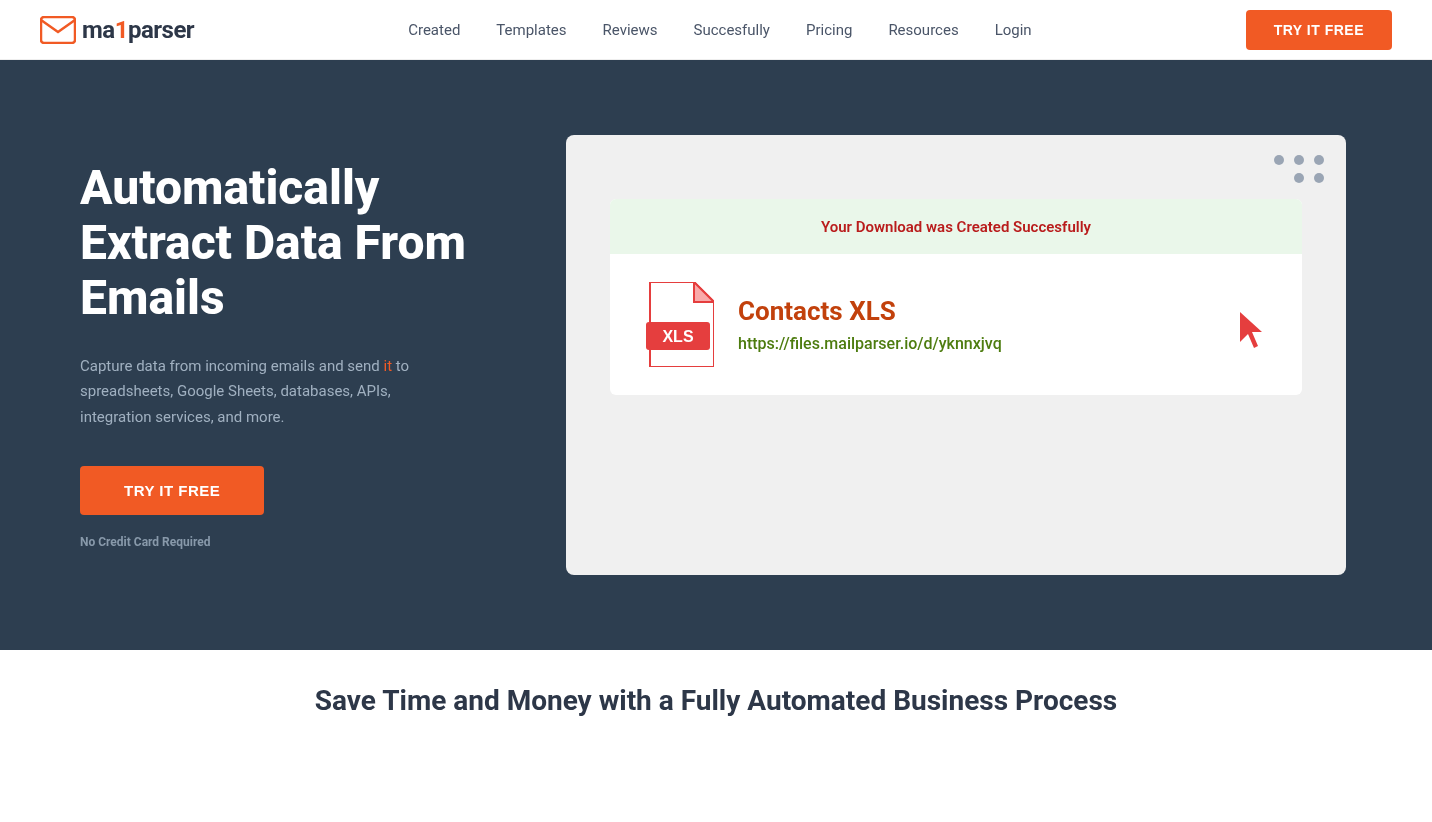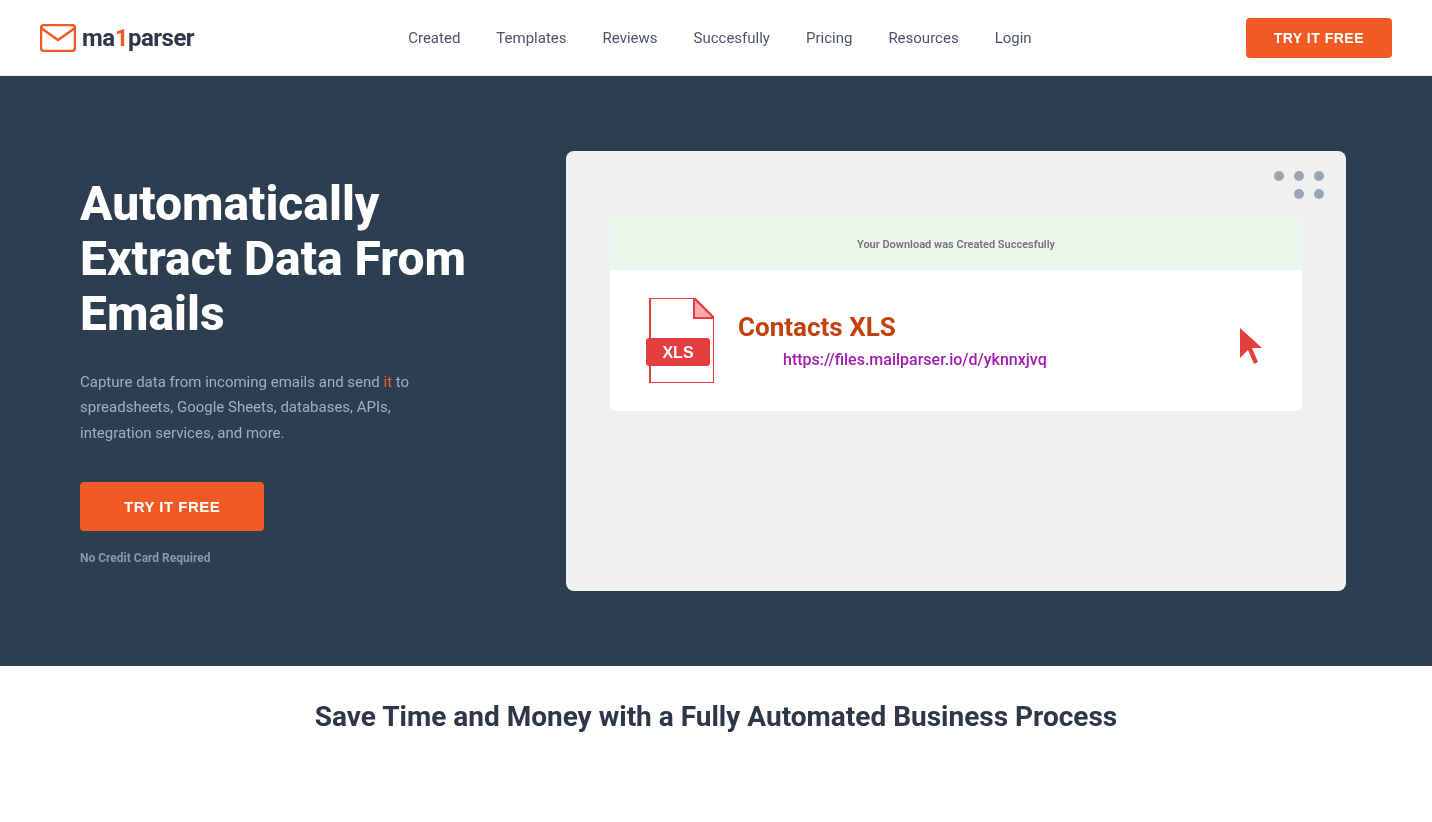--- a/index.html
+++ b/index.html
@@ -4,21 +4,21 @@
   <style>
     * { margin: 0; padding: 0; box-sizing: border-box; }
     body { font-family: -apple-system, BlinkMacSystemFont, 'Segoe UI', Roboto, sans-serif; overflow-x: hidden; }
 
     
     .header {
       display: flex;
       align-items: center;
       justify-content: space-between;
       padding: 0 40px;
-      height: 76px;
+      height: 60px;
       background: #fff;
       border-bottom: 1px solid #eee;
     }
     .logo {
       display: flex;
       align-items: center;
       gap: 6px;
       text-decoration: none;
     }
     .logo-icon {
@@ -140,22 +140,22 @@
       margin-top: 40px;
       margin-left: 20px;
       margin-right: 20px;
     }
     .download-header {
       background: #eaf7ea;
       padding: 18px 24px;
       text-align: center;
     }
     .download-header-text {
-      color: #737373;
-      font-size: 11px;
+      color: #b91c1c;
+      font-size: 15px;
       font-weight: 600;
     }
     .download-body {
       display: flex;
       align-items: center;
       padding: 28px 32px;
       gap: 24px;
     }
     .xls-icon {
       width: 72px;
@@ -167,23 +167,22 @@
       flex-direction: column;
       gap: 8px;
     }
     .download-filename {
       font-size: 26px;
       font-weight: 700;
       color: #c2410c;
     }
     .download-url {
       font-size: 16px;
-      color: #a21caf;
+      color: #4d7c0f;
       font-weight: 500;
-      margin-left: 45px;
     }
 
     
     .bottom-section {
       background: #fff;
       padding: 34px 40px 40px;
       text-align: center;
     }
     .bottom-title {
       font-size: 28px;

